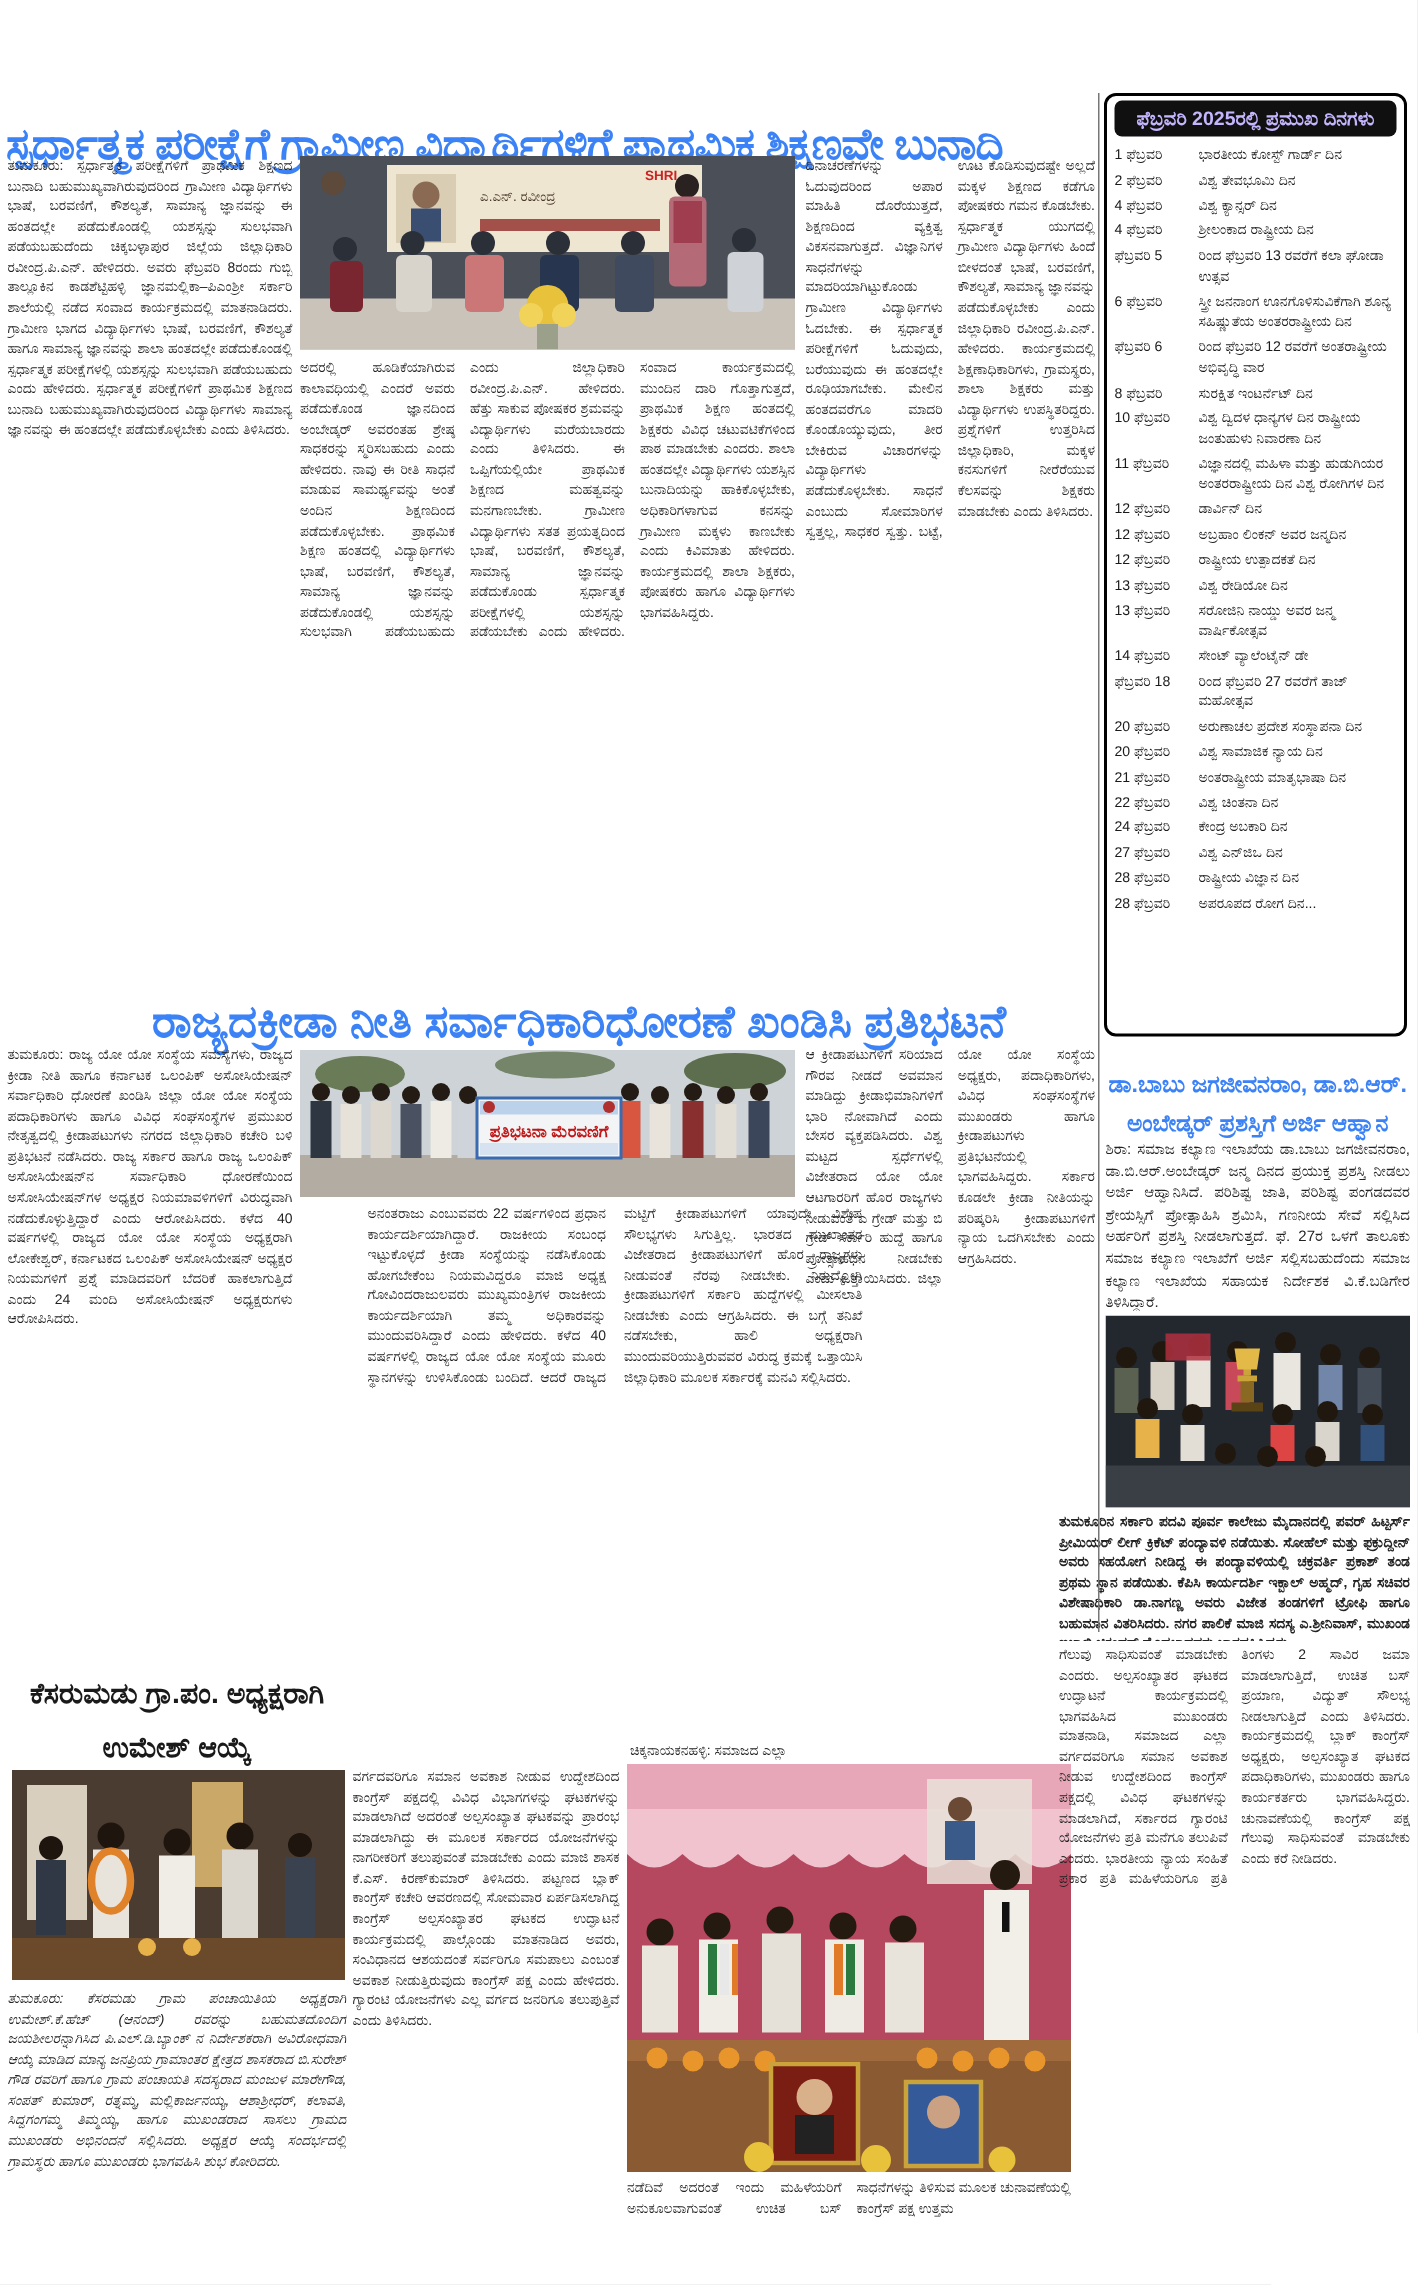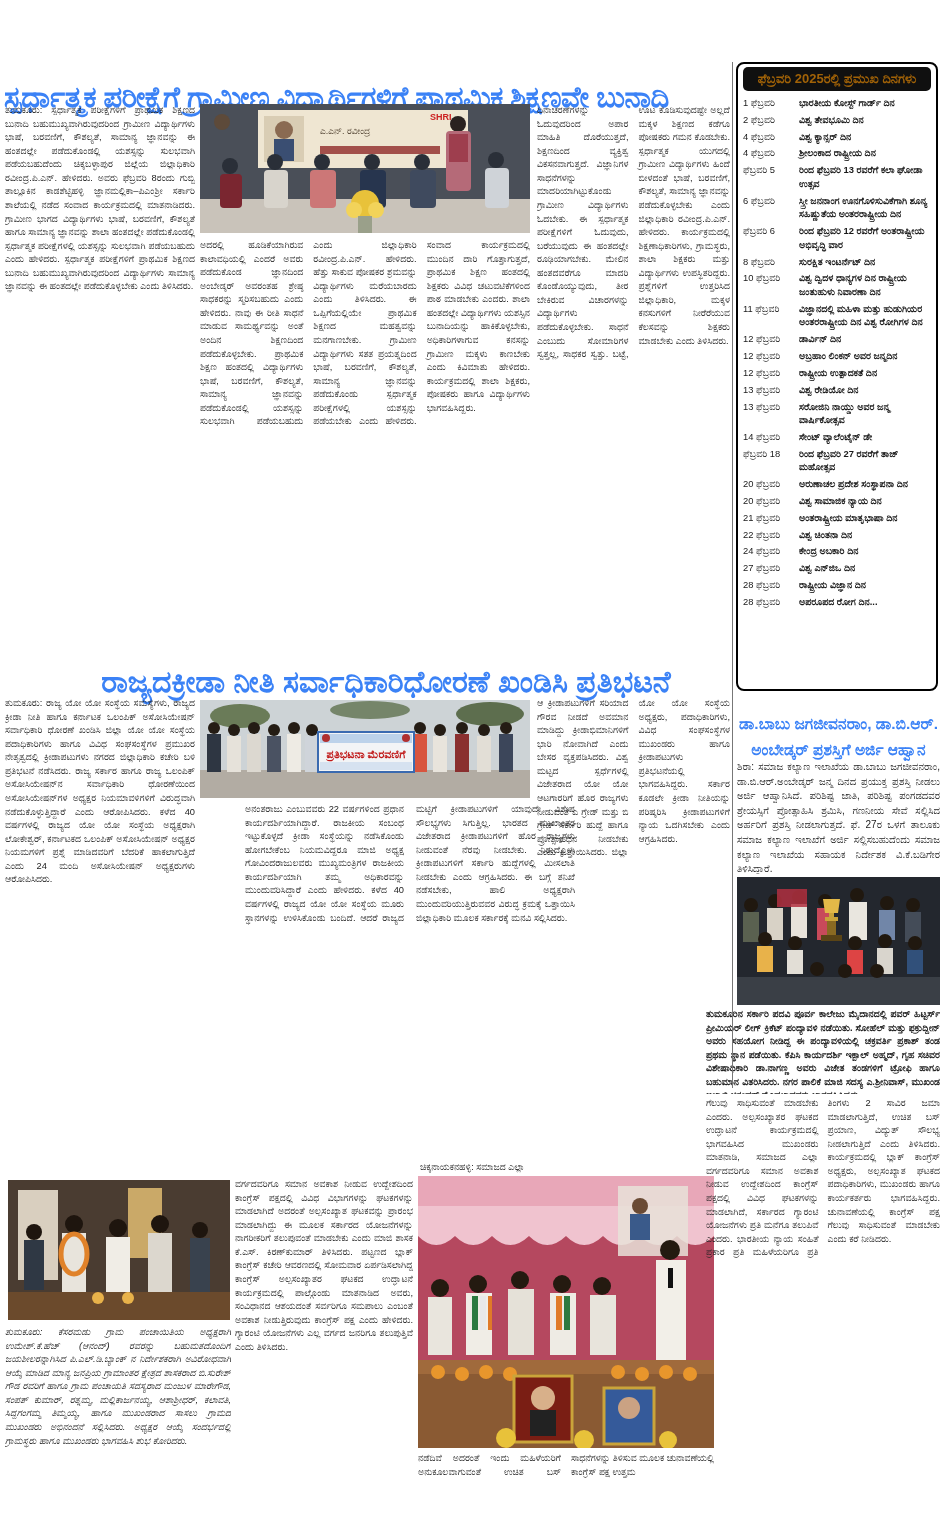--- a/index.html
+++ b/index.html
@@ -22,24 +22,24 @@
 
   
   .h-lead{left:4px;top:62px;width:728px;height:40px;font-size:29px;font-weight:bold;white-space:nowrap;letter-spacing:-.5px;}
   .h-protest{left:0;top:645px;width:732px;height:45px;font-size:30px;font-weight:bold;text-align:center;white-space:nowrap;margin-left:20px;}
   .h-umesh{left:5px;top:1096px;width:226px;height:82px;font-size:19px;font-weight:bold;text-align:center;line-height:1.9;}
   .h-congress{left:238px;top:1094px;width:468px;height:84px;font-size:21px;font-weight:bold;text-align:center;line-height:1.75;}
   .h-award{left:737px;top:698px;width:203px;height:58px;font-size:15.5px;font-weight:bold;text-align:center;line-height:1.7;}
 
   
   .sidebar{left:736px;top:62px;width:202px;height:629px;border:2.5px solid #000;border-radius:8px;background:#fff;box-sizing:border-box;padding:3px 5px;}
-  .sb-head{background:#101010;color:#a16207;border-radius:5px;text-align:center;font-weight:bold;font-size:13px;padding:4px 1px;margin-bottom:5px;}
+  .sb-head{background:#101010;color:#c4b5fd;border-radius:5px;text-align:center;font-weight:bold;font-size:13px;padding:4px 1px;margin-bottom:5px;}
   .sb-row{font-size:9.4px;line-height:1.45;margin-bottom:3.2px;display:flex;}
   .sb-date{flex:0 0 56px;white-space:nowrap;}
-  .sb-event{flex:1;font-weight:bold;}
+  .sb-event{flex:1;}
 
   
   .a1-c1{left:5px;top:104px;width:190px;height:537px;}
   .a1-mid{left:200px;top:239px;width:330px;height:402px;column-count:3;column-gap:10px;}
   .a1-right{left:537px;top:104px;width:193px;height:537px;column-count:2;column-gap:10px;}
   .a2-c1{left:5px;top:697px;width:190px;height:388px;}
   .a2-mid{left:200px;top:803px;width:330px;height:282px;column-count:2;column-gap:12px;margin-left:45px;}
   .a2-right{left:537px;top:697px;width:193px;height:388px;column-count:2;column-gap:10px;}
   .award-body{left:737px;top:760px;width:203px;height:114px;font-size:10px;}
   .sports-cap{left:706px;top:1008px;width:234px;height:86px;font-weight:bold;}
@@ -324,20 +324,21 @@
       <rect x="120" y="62" width="92" height="8" fill="#d6e2f0"></rect>
       <circle cx="126" cy="38" r="4" fill="#b03030"></circle>
         <circle cx="206" cy="38" r="4" fill="#b03030"></circle>
     </svg>
   </div>
 
   <div class="b bodytext a2-c1">ತುಮಕೂರು: ರಾಜ್ಯ ಯೋ ಯೋ ಸಂಸ್ಥೆಯ ಸಮಸ್ಯೆಗಳು, ರಾಜ್ಯದ ಕ್ರೀಡಾ ನೀತಿ ಹಾಗೂ ಕರ್ನಾಟಕ ಒಲಂಪಿಕ್ ಅಸೋಸಿಯೇಷನ್ ಸರ್ವಾಧಿಕಾರಿ ಧೋರಣೆ ಖಂಡಿಸಿ ಜಿಲ್ಲಾ ಯೋ ಯೋ ಸಂಸ್ಥೆಯ ಪದಾಧಿಕಾರಿಗಳು ಹಾಗೂ ವಿವಿಧ ಸಂಘಸಂಸ್ಥೆಗಳ ಪ್ರಮುಖರ ನೇತೃತ್ವದಲ್ಲಿ ಕ್ರೀಡಾಪಟುಗಳು ನಗರದ ಜಿಲ್ಲಾಧಿಕಾರಿ ಕಚೇರಿ ಬಳಿ ಪ್ರತಿಭಟನೆ ನಡೆಸಿದರು. ರಾಜ್ಯ ಸರ್ಕಾರ ಹಾಗೂ ರಾಜ್ಯ ಒಲಂಪಿಕ್ ಅಸೋಸಿಯೇಷನ್‌ನ ಸರ್ವಾಧಿಕಾರಿ ಧೋರಣೆಯಿಂದ ಅಸೋಸಿಯೇಷನ್‌ಗಳ ಅಧ್ಯಕ್ಷರ ನಿಯಮಾವಳಿಗಳಿಗೆ ವಿರುದ್ಧವಾಗಿ ನಡೆದುಕೊಳ್ಳುತ್ತಿದ್ದಾರೆ ಎಂದು ಆರೋಪಿಸಿದರು. ಕಳೆದ 40 ವರ್ಷಗಳಲ್ಲಿ ರಾಜ್ಯದ ಯೋ ಯೋ ಸಂಸ್ಥೆಯ ಅಧ್ಯಕ್ಷರಾಗಿ ಲೋಕೇಶ್ವರ್, ಕರ್ನಾಟಕದ ಒಲಂಪಿಕ್ ಅಸೋಸಿಯೇಷನ್ ಅಧ್ಯಕ್ಷರ ನಿಯಮಗಳಿಗೆ ಪ್ರಶ್ನೆ ಮಾಡಿದವರಿಗೆ ಬೆದರಿಕೆ ಹಾಕಲಾಗುತ್ತಿದೆ ಎಂದು 24 ಮಂದಿ ಅಸೋಸಿಯೇಷನ್ ಅಧ್ಯಕ್ಷರುಗಳು ಆರೋಪಿಸಿದರು.</div>
   <div class="b bodytext a2-mid">ಅನಂತರಾಜು ಎಂಬುವವರು 22 ವರ್ಷಗಳಿಂದ ಪ್ರಧಾನ ಕಾರ್ಯದರ್ಶಿಯಾಗಿದ್ದಾರೆ. ರಾಜಕೀಯ ಸಂಬಂಧ ಇಟ್ಟುಕೊಳ್ಳದೆ ಕ್ರೀಡಾ ಸಂಸ್ಥೆಯನ್ನು ನಡೆಸಿಕೊಂಡು ಹೋಗಬೇಕೆಂಬ ನಿಯಮವಿದ್ದರೂ ಮಾಜಿ ಅಧ್ಯಕ್ಷ ಗೋವಿಂದರಾಜುಲವರು ಮುಖ್ಯಮಂತ್ರಿಗಳ ರಾಜಕೀಯ ಕಾರ್ಯದರ್ಶಿಯಾಗಿ ತಮ್ಮ ಅಧಿಕಾರವನ್ನು ಮುಂದುವರಿಸಿದ್ದಾರೆ ಎಂದು ಹೇಳಿದರು. ಕಳೆದ 40 ವರ್ಷಗಳಲ್ಲಿ ರಾಜ್ಯದ ಯೋ ಯೋ ಸಂಸ್ಥೆಯ ಮೂರು ಸ್ಥಾನಗಳನ್ನು ಉಳಿಸಿಕೊಂಡು ಬಂದಿದೆ. ಆದರೆ ರಾಜ್ಯದ ಮಟ್ಟಿಗೆ ಕ್ರೀಡಾಪಟುಗಳಿಗೆ ಯಾವುದೇ ವಿಶೇಷ ಸೌಲಭ್ಯಗಳು ಸಿಗುತ್ತಿಲ್ಲ. ಭಾರತದ ಮುಖಾಂತರ ವಿಜೇತರಾದ ಕ್ರೀಡಾಪಟುಗಳಿಗೆ ಹೊರ ರಾಜ್ಯಗಳು ನೀಡುವಂತೆ ನೆರವು ನೀಡಬೇಕು. ನಿರುದ್ಯೋಗಿ ಕ್ರೀಡಾಪಟುಗಳಿಗೆ ಸರ್ಕಾರಿ ಹುದ್ದೆಗಳಲ್ಲಿ ಮೀಸಲಾತಿ ನೀಡಬೇಕು ಎಂದು ಆಗ್ರಹಿಸಿದರು. ಈ ಬಗ್ಗೆ ತನಿಖೆ ನಡೆಸಬೇಕು, ಹಾಲಿ ಅಧ್ಯಕ್ಷರಾಗಿ ಮುಂದುವರಿಯುತ್ತಿರುವವರ ವಿರುದ್ಧ ಕ್ರಮಕ್ಕೆ ಒತ್ತಾಯಿಸಿ ಜಿಲ್ಲಾಧಿಕಾರಿ ಮೂಲಕ ಸರ್ಕಾರಕ್ಕೆ ಮನವಿ ಸಲ್ಲಿಸಿದರು.</div>
   <div class="b bodytext a2-right">ಆ ಕ್ರೀಡಾಪಟುಗಳಿಗೆ ಸರಿಯಾದ ಗೌರವ ನೀಡದೆ ಅವಮಾನ ಮಾಡಿದ್ದು ಕ್ರೀಡಾಭಿಮಾನಿಗಳಿಗೆ ಭಾರಿ ನೋವಾಗಿದೆ ಎಂದು ಬೇಸರ ವ್ಯಕ್ತಪಡಿಸಿದರು. ವಿಶ್ವ ಮಟ್ಟದ ಸ್ಪರ್ಧೆಗಳಲ್ಲಿ ವಿಜೇತರಾದ ಯೋ ಯೋ ಆಟಗಾರರಿಗೆ ಹೊರ ರಾಜ್ಯಗಳು ನೀಡುವಂತೆ ಎ ಗ್ರೇಡ್ ಮತ್ತು ಬಿ ಗ್ರೇಡ್ ಸರ್ಕಾರಿ ಹುದ್ದೆ ಹಾಗೂ ಪ್ರೋತ್ಸಾಹಧನ ನೀಡಬೇಕು ಎಂದು ಒತ್ತಾಯಿಸಿದರು. ಜಿಲ್ಲಾ ಯೋ ಯೋ ಸಂಸ್ಥೆಯ ಅಧ್ಯಕ್ಷರು, ಪದಾಧಿಕಾರಿಗಳು, ವಿವಿಧ ಸಂಘಸಂಸ್ಥೆಗಳ ಮುಖಂಡರು ಹಾಗೂ ಕ್ರೀಡಾಪಟುಗಳು ಪ್ರತಿಭಟನೆಯಲ್ಲಿ ಭಾಗವಹಿಸಿದ್ದರು. ಸರ್ಕಾರ ಕೂಡಲೇ ಕ್ರೀಡಾ ನೀತಿಯನ್ನು ಪರಿಷ್ಕರಿಸಿ ಕ್ರೀಡಾಪಟುಗಳಿಗೆ ನ್ಯಾಯ ಒದಗಿಸಬೇಕು ಎಂದು ಆಗ್ರಹಿಸಿದರು.</div>
 
+  <h2 class="b h-umesh">ಕೆಸರುಮಡು ಗ್ರಾ.ಪಂ. ಅಧ್ಯಕ್ಷರಾಗಿ ಉಮೇಶ್ ಆಯ್ಕೆ</h2>
 
   <div class="ph ph4">
     <svg width="222" height="140" xmlns="http://www.w3.org/2000/svg">
       <rect width="222" height="140" fill="#473а30"></rect>
       <rect width="222" height="140" fill="#4a3c31"></rect>
       <rect x="10" y="10" width="40" height="90" fill="#d9cfbf"></rect>
       <rect x="120" y="8" width="34" height="70" fill="#caa968"></rect>
       <g>
         <circle cx="26" cy="52" r="8" fill="#1e150e"></circle>
           <rect x="16" y="60" width="20" height="50" fill="#2f3844"></rect>

